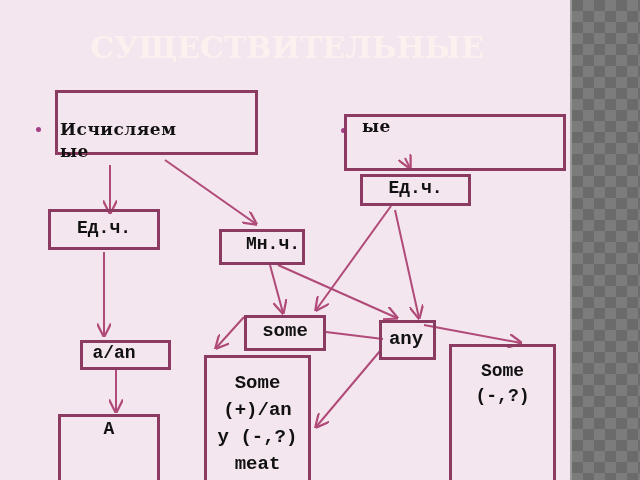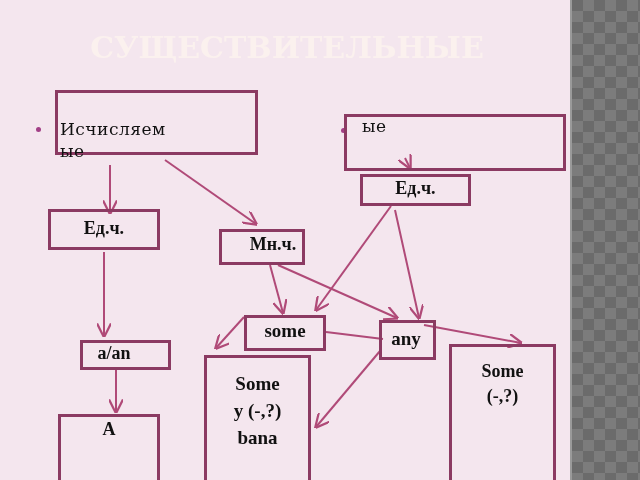--- a/index.html
+++ b/index.html
@@ -20,30 +20,30 @@
   }
   .title {
     position: absolute; left: 52px; top: 30px; width: 470px; text-align: center;
     font-family: "DejaVu Serif", serif; font-weight: bold; font-size: 30px;
     color: #fbf1ee; letter-spacing: 0px;
   }
   .bullet {
     position: absolute; width: 5px; height: 5px; border-radius: 50%; background: #a23f86;
   }
   .serif-label {
-    position: absolute; font-family: "DejaVu Serif", serif; font-weight: normal;
+    position: absolute; font-family: "DejaVu Serif", serif; font-weight: bold;
     font-size: 17px; color: #111; line-height: 28px; letter-spacing: 0.5px;
   }
   .box {
     position: absolute; box-sizing: border-box;
     border: 3px solid #8b3a62;
   }
   .box-label {
     position: absolute; font-weight: bold; color: #111; text-align: center;
-    font-family: Liberation Serif, serif;
+    font-family: Liberation Mono, monospace;
   }
   svg.connectors { position: absolute; left: 0; top: 0; }
 </style>
 </head>
 <body>
 
 <div class="side-strip"></div>
 
 <div class="title">СУЩЕСТВИТЕЛЬНЫЕ</div>
 
@@ -115,21 +115,22 @@
 <div class="box-label" style="left:84px;top:343px;width:60px;font-size:18px;text-align:center;">a/an</div>
 
 <div class="box" style="left:58px;top:414px;width:102px;height:70px;"></div>
 <div class="box-label" style="left:58px;top:418px;width:102px;font-size:18px;line-height:22px;">
   <div>A</div>
 </div>
 
 <div class="box" style="left:204px;top:355px;width:107px;height:130px;"></div>
 <div class="box-label" style="left:204px;top:370px;width:107px;font-size:19px;line-height:27px;overflow:hidden;height:110px;">
   <div>Some</div>
+  <div>(+)/an</div>
   <div>y (-,?)</div>
-  <div>bana</div>
+  <div>meat</div>
 </div>
 
 <div class="box" style="left:449px;top:344px;width:107px;height:140px;"></div>
 <div class="box-label" style="left:449px;top:359px;width:107px;font-size:18px;line-height:25px;">
   <div>Some</div>
   <div>(-,?)</div>
 </div>
 
 </body></html>

